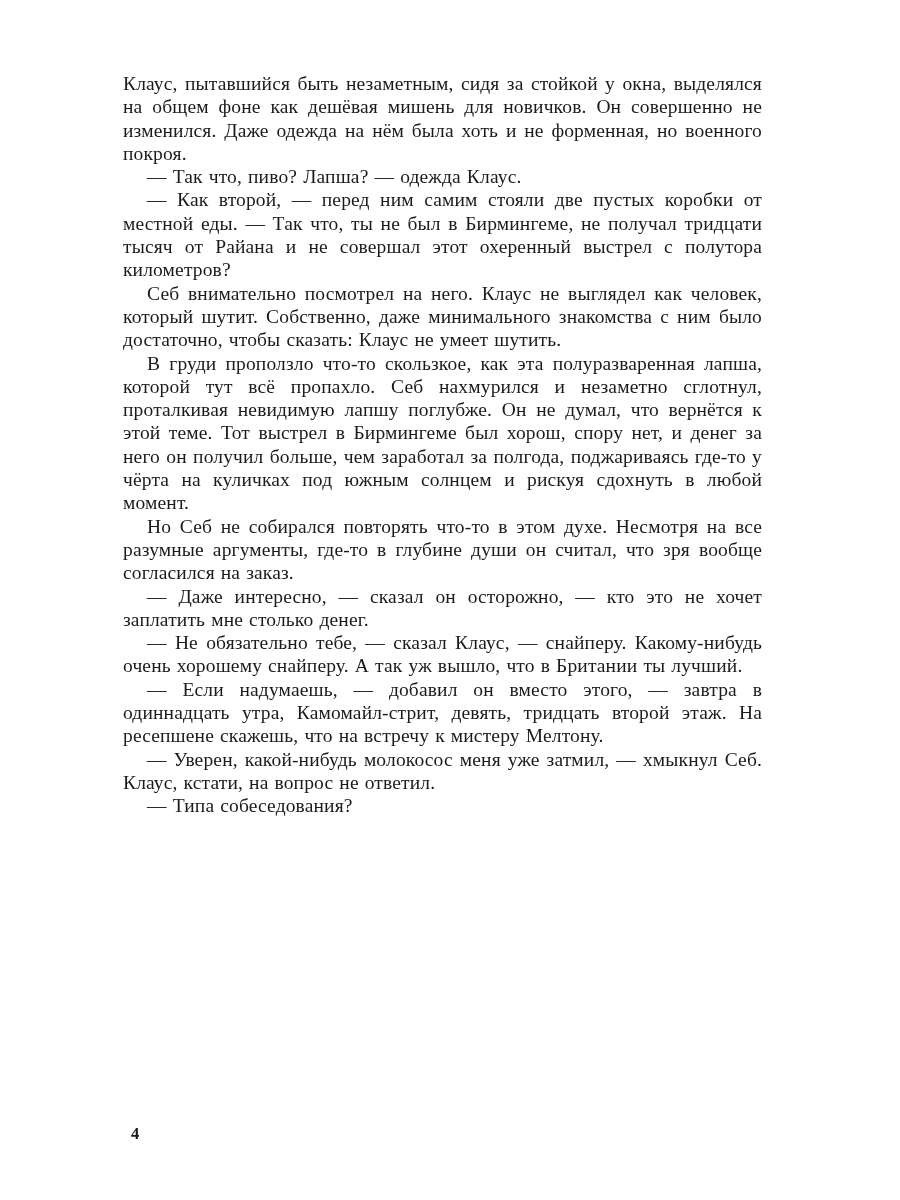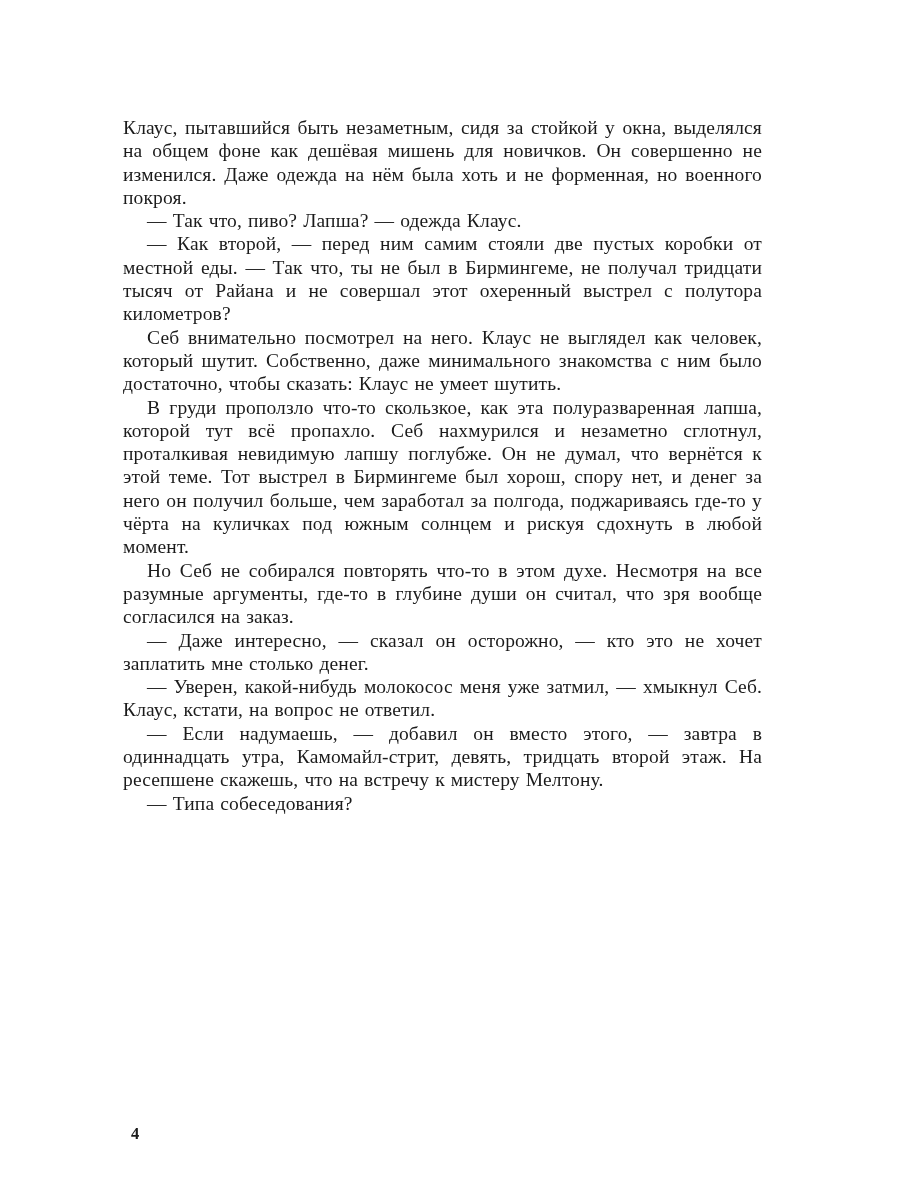--- a/index.html
+++ b/index.html
@@ -13,21 +13,21 @@
     font-family: "Liberation Serif", serif;
     color: #1b1b1b;
     -webkit-font-smoothing: antialiased;
   }
   .page {
     position: relative;
     box-sizing: border-box;
     width: 900px;
     height: 1200px;
     background: #ffffff;
-    padding: 116px 138px 0 123px;
+    padding: 72px 138px 0 123px;
   }
   .text-block {
     width: 639px;
   }
   .para {
     margin: 0;
     text-align: justify;
     font-size: 19.5px;
     line-height: 23.3px;
     text-indent: 24px;
@@ -53,20 +53,21 @@
 
 <main class="page">
   <article class="text-block">
     <p class="para no-indent">Клаус, пытавшийся быть незаметным, сидя за стойкой у окна, выделялся на общем фоне как дешёвая мишень для новичков. Он совершенно не изменился. Даже одежда на нём была хоть и не форменная, но военного покроя.</p>
     <p class="para">— Так что, пиво? Лапша? — одежда Клаус.</p>
     <p class="para">— Как второй, — перед ним самим стояли две пустых коробки от местной еды. — Так что, ты не был в Бирмингеме, не получал тридцати тысяч от Райана и не совершал этот охеренный выстрел с полутора километров?</p>
     <p class="para">Себ внимательно посмотрел на него. Клаус не выглядел как человек, который шутит. Собственно, даже минимального знакомства с ним было достаточно, чтобы сказать: Клаус не умеет шутить.</p>
     <p class="para">В груди проползло что-то скользкое, как эта полуразваренная лапша, которой тут всё пропахло. Себ нахмурился и незаметно сглотнул, проталкивая невидимую лапшу поглубже. Он не думал, что вернётся к этой теме. Тот выстрел в Бирмингеме был хорош, спору нет, и денег за него он получил больше, чем заработал за полгода, поджариваясь где-то у чёрта на куличках под южным солнцем и рискуя сдохнуть в любой момент.</p>
     <p class="para">Но Себ не собирался повторять что-то в этом духе. Несмотря на все разумные аргументы, где-то в глубине души он считал, что зря вообще согласился на заказ.</p>
     <p class="para">— Даже интересно, — сказал он осторожно, — кто это не хочет заплатить мне столько денег.</p>
+    <p class="para">— Не обязательно тебе, — сказал Клаус, — снайперу. Какому-нибудь очень хорошему снайперу. А так уж вышло, что в Британии ты лучший.</p>
+    <p class="para">— Если надумаешь, — добавил он вместо этого, — завтра в одиннадцать утра, Камомайл-стрит, девять, тридцать второй этаж. На ресепшене скажешь, что на встречу к мистеру Мелтону.</p>
     <p class="para">— Уверен, какой-нибудь молокосос меня уже затмил, — хмыкнул Себ. Клаус, кстати, на вопрос не ответил.</p>
-    <p class="para">— Если надумаешь, — добавил он вместо этого, — завтра в одиннадцать утра, Камомайл-стрит, девять, тридцать второй этаж. На ресепшене скажешь, что на встречу к мистеру Мелтону.</p>
     <p class="para">— Типа собеседования?</p>
   </article>
   <footer class="page-footer">
     <span class="page-number">4</span>
   </footer>
 </main>
 
 </body></html>

